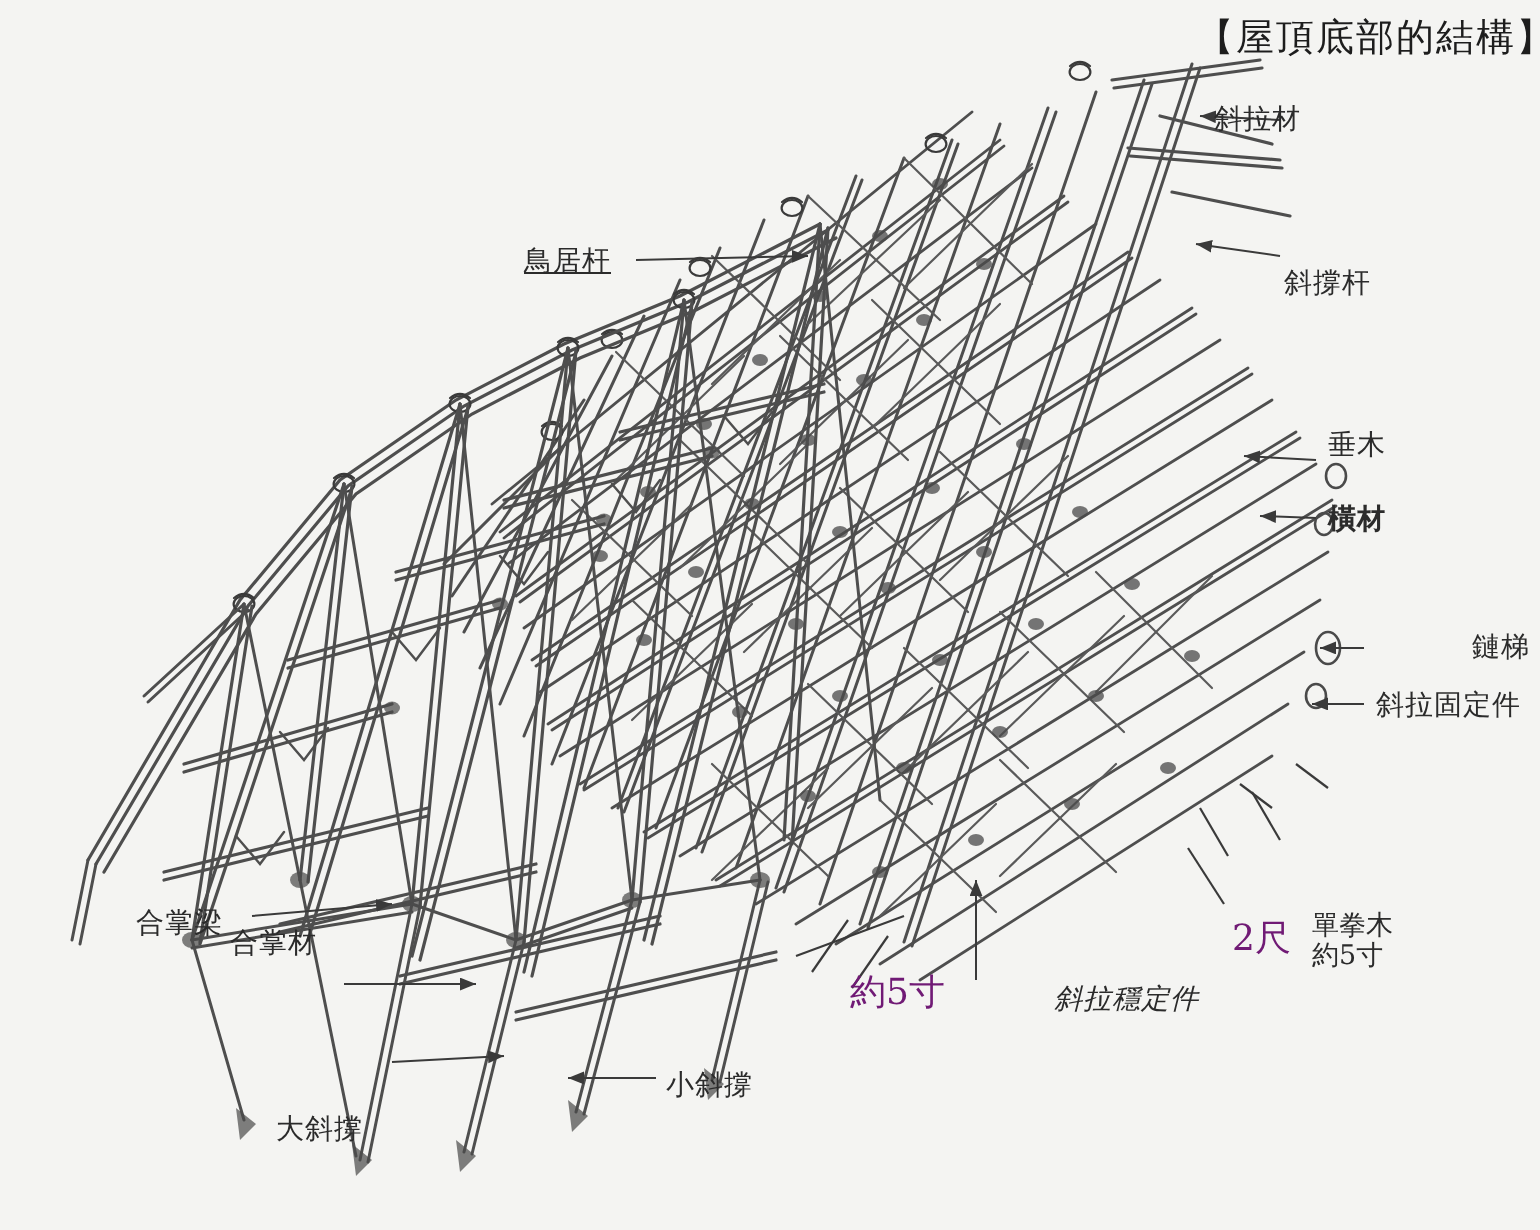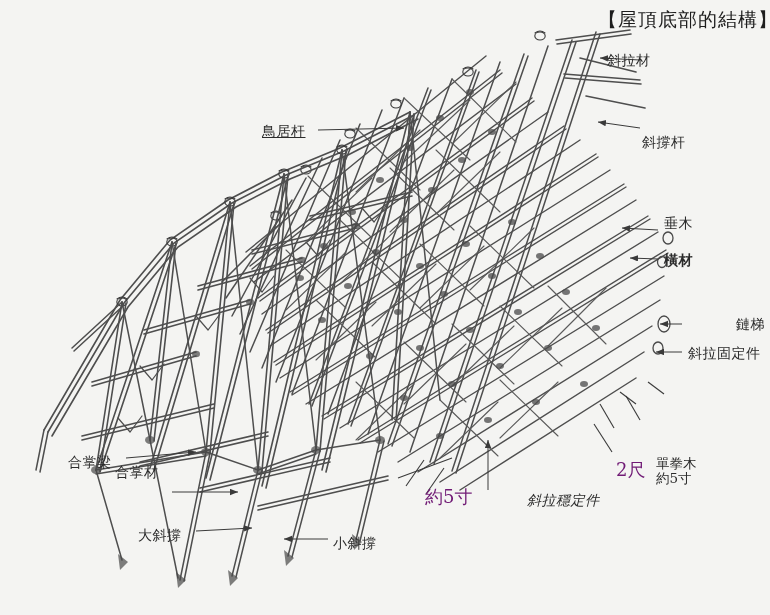--- a/index.html
+++ b/index.html
@@ -430,15 +430,15 @@
 <div class="dim" style="left:616px; top:462px;">2尺</div>
 
 <div class="dim" style="left:425px; top:489px;">約5寸</div>
 
 <div class="lbl" style="left:527px; top:492px;font-style:italic;">斜拉穩定件</div>
 
 <div class="lbl" style="left:68px; top:454px;">合掌梁</div>
 
 <div class="lbl" style="left:115px; top:464px;">合掌材</div>
 
-<div class="lbl" style="left:138px; top:527px;">大斜撐</div>
+<div class="lbl" style="left:138px; top:557px;">大斜撐</div>
 
 <div class="lbl" style="left:333px; top:535px;">小斜撐</div>
 
 </body></html>

